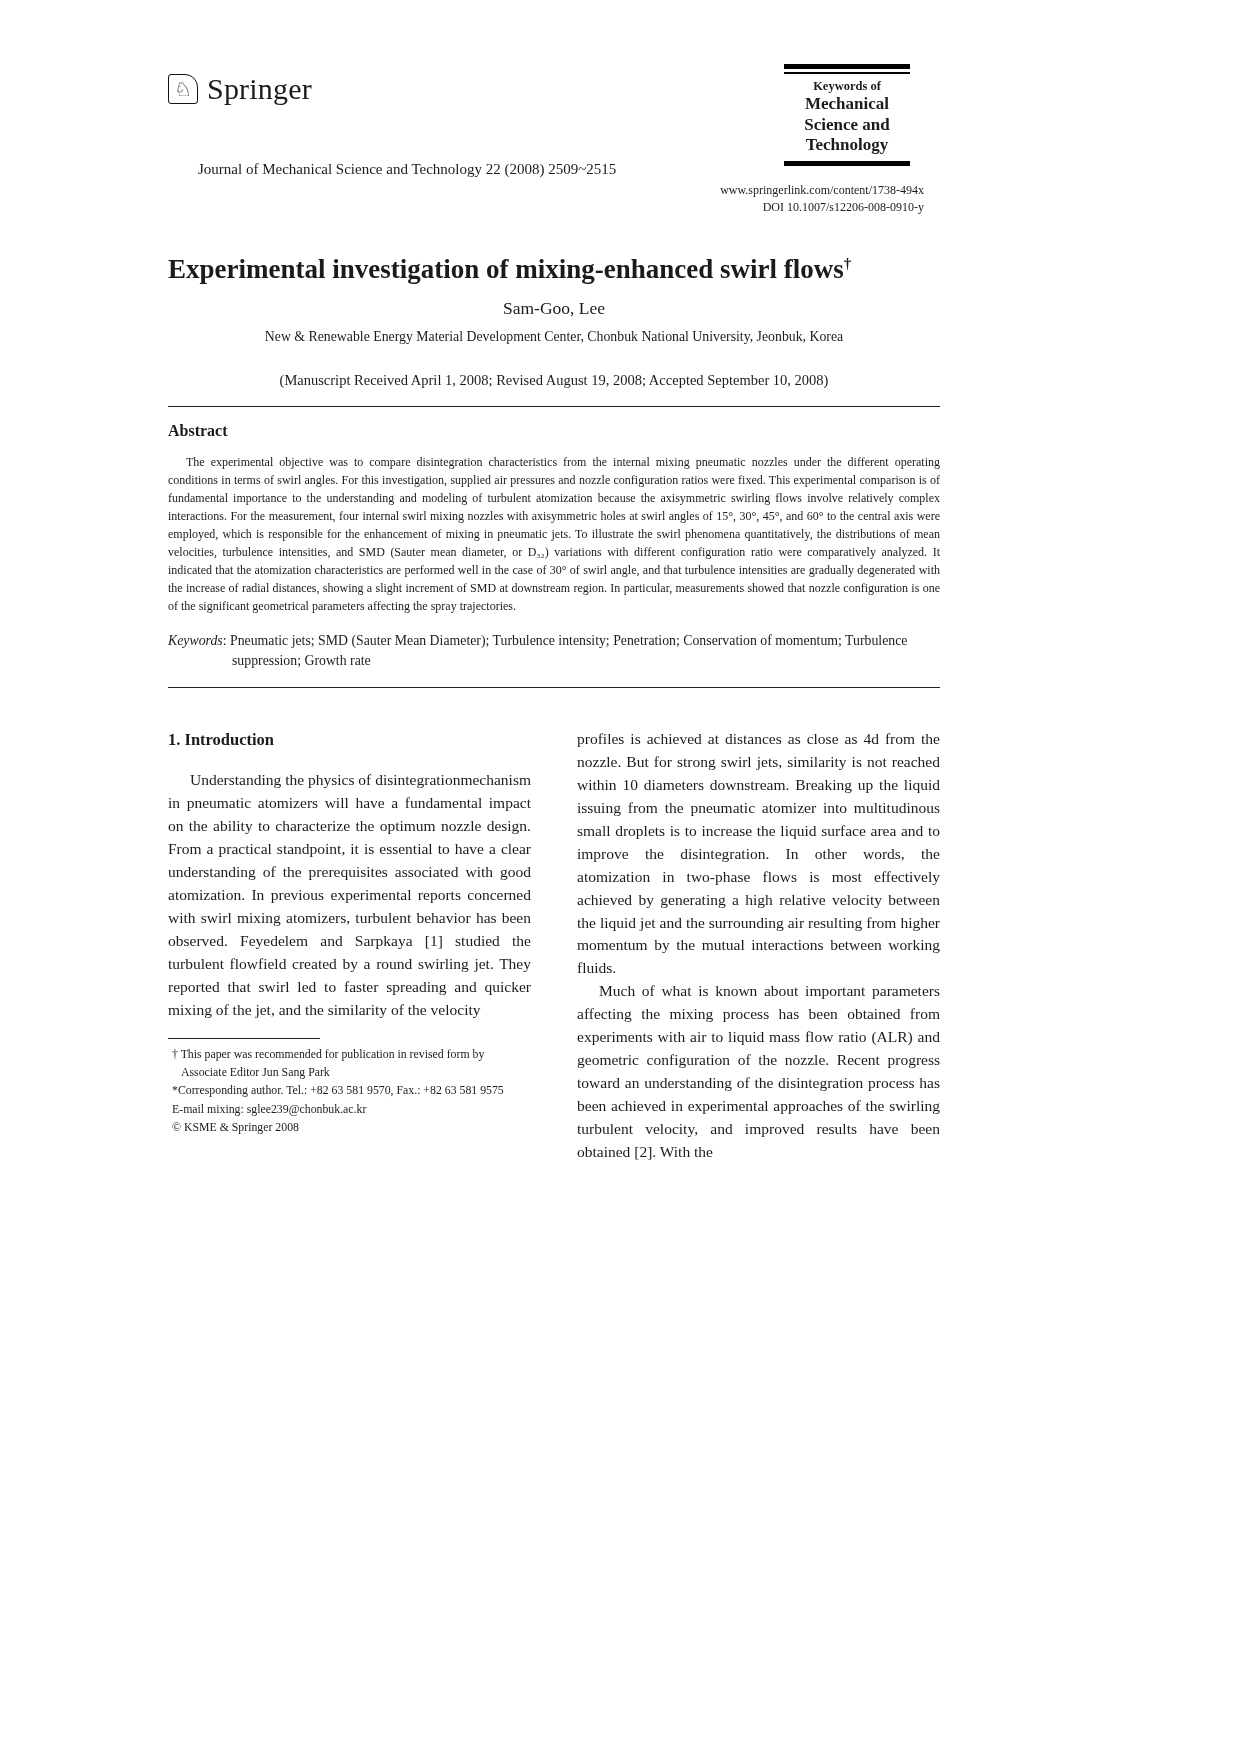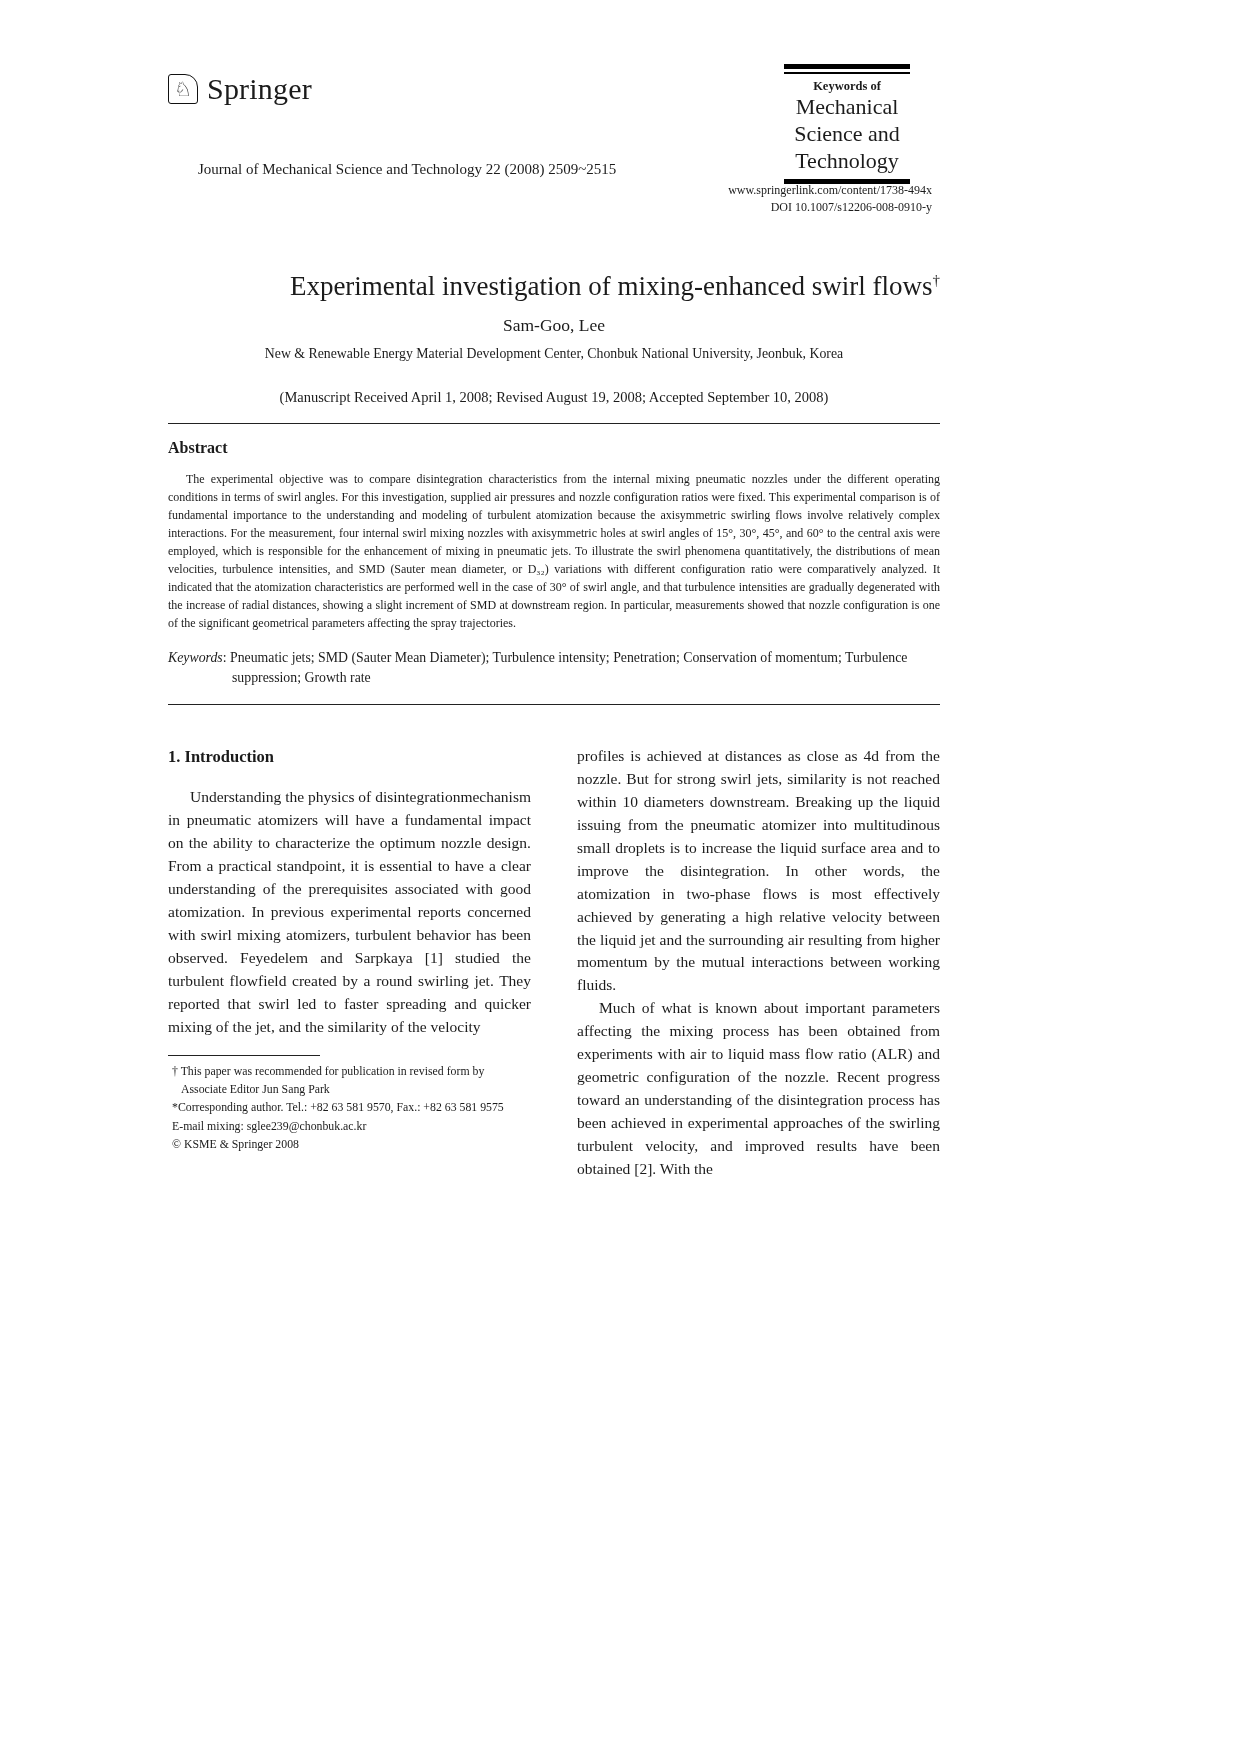--- a/index.html
+++ b/index.html
@@ -40,32 +40,32 @@
   }
 
   .journal-box {
     position: absolute; right: 30px; top: 6px;
     width: 126px; text-align: center;
   }
   .bar { background: #000; }
   .bar.thick { height: 5px; }
   .bar.thin { height: 2px; margin-top: 3px; }
   .jb-small { font-size: 12.5px; font-weight: bold; margin-top: 5px; }
-  .jb-big { font-size: 22px; font-weight: normal; line-height: 1.22; }
+  .jb-big { font-size: 17px; font-weight: bold; line-height: 1.22; }
   .jb-bottom { margin-top: 5px; }
 
   .links {
-    position: absolute; right: 8px; top: 124px;
+    position: absolute; right: 16px; top: 124px;
     text-align: right; font-size: 12px; line-height: 1.45;
   }
 
   
   .title {
-    text-align: right; font-weight: normal;
-    font-size: 27px; margin-top: 27px;
+    text-align: left; font-weight: bold;
+    font-size: 27px; margin-top: 10px;
   }
   .title sup { font-size: 15px; }
   .author { text-align: center; font-size: 17.5px; margin-top: 13px; }
   .affiliation { text-align: center; font-size: 13.8px; margin-top: 10px; }
   .manuscript { text-align: center; font-size: 14.5px; margin-top: 27px; }
 
   .rule { border-top: 1px solid #222; margin-top: 17px; }
 
   
   .abstract h2 { font-size: 16px; margin-top: 15px; }

